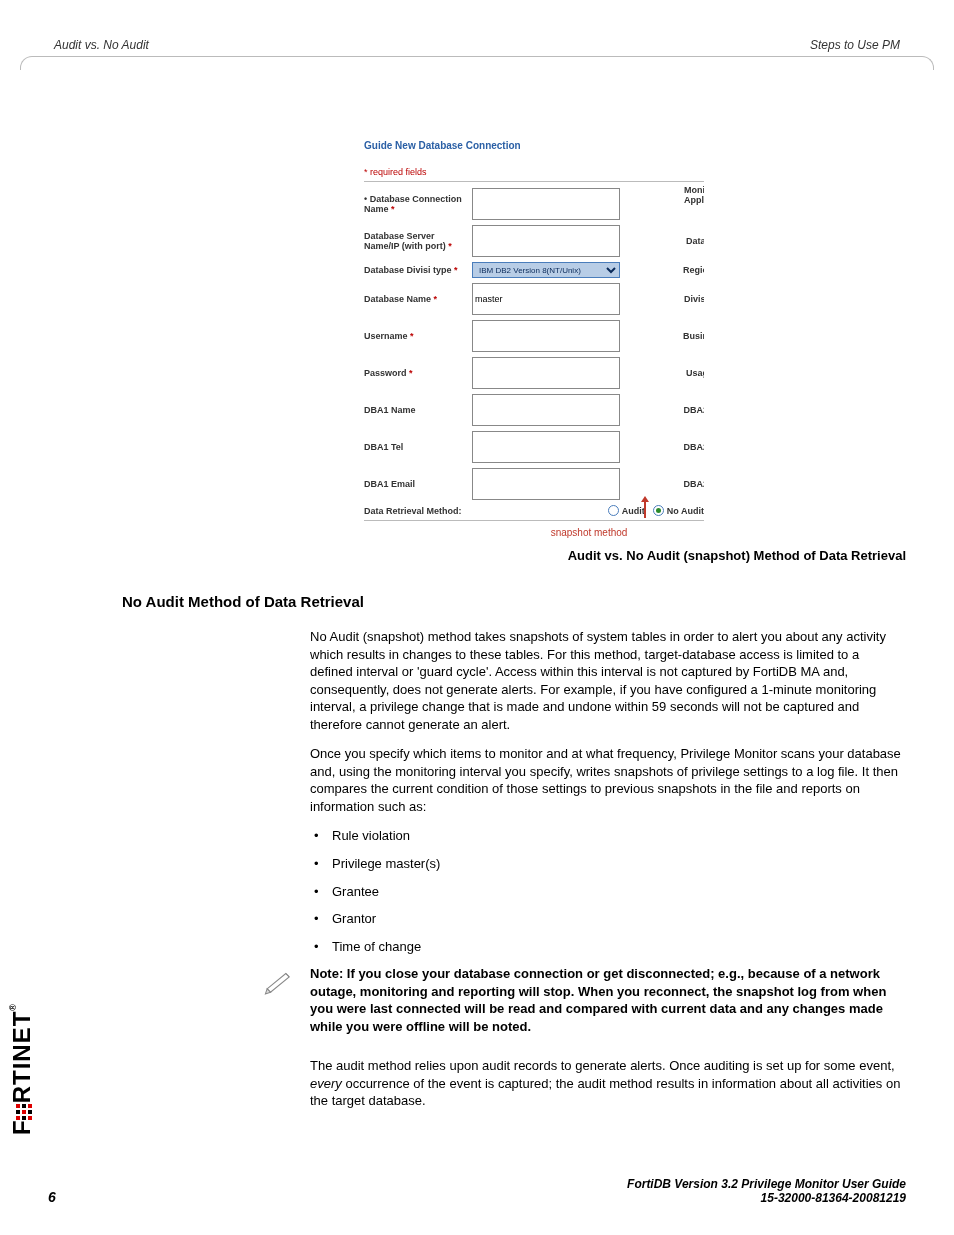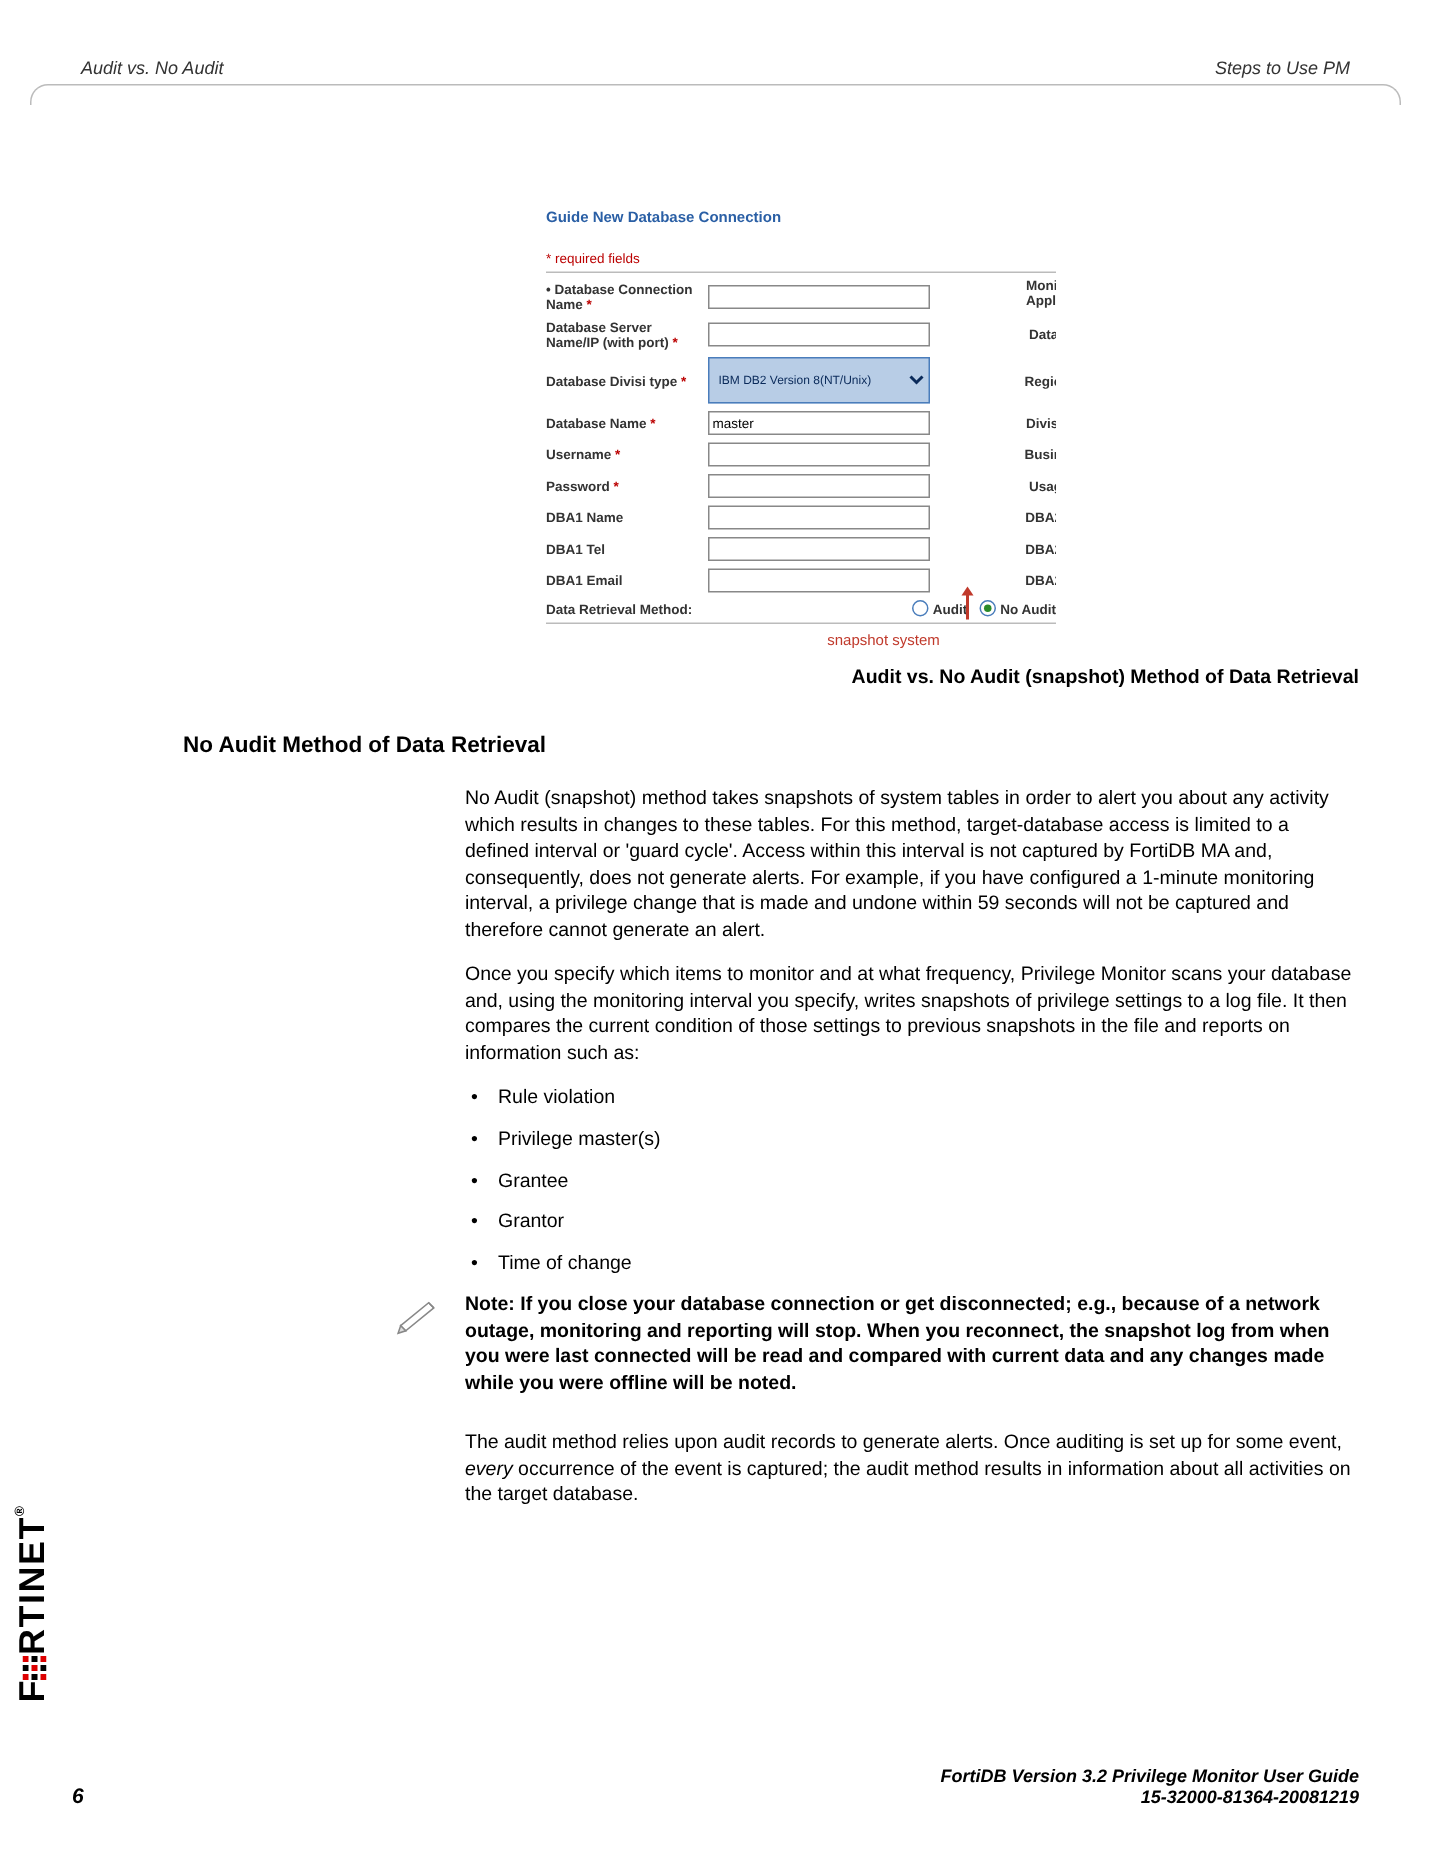--- a/index.html
+++ b/index.html
@@ -62,29 +62,29 @@
   .frow {
     display: flex;
     align-items: center;
     margin-bottom: 5px;
     position: relative;
   }
   .flbl { width: 108px; font-weight: bold; font-size: 9px; color: #333; }
   .flbl .ast { color: #b00; }
   .finput {
     width: 148px;
-    height: 16px;
+    height: 32px;
     border: 1px solid #888;
     background: #fff;
     font-size: 9px;
     padding: 0 2px;
   }
   .fselect {
     width: 148px;
-    height: 31px;
+    height: 16px;
     border: 1px solid #4a7dbb;
     background: #b8cde6;
     color: #0a2a5a;
     font-size: 8px;
     padding: 0 2px;
   }
   .rside {
     position: absolute;
     right: -4px;
     font-weight: bold;
@@ -269,21 +269,21 @@
       <div class="radio-row">
         <span class="lbl">Data Retrieval Method:</span>
         <span class="spacer"></span>
         <span class="radio-dot"></span>
         <span style="font-weight:bold;">Audit</span>
         <span class="radio-dot sel"></span>
         <span style="font-weight:bold;">No Audit</span>
       </div>
       <div class="hr"></div>
       <div class="arrow"></div>
-      <div class="snap-label">snapshot system</div>
+      <div class="snap-label">snapshot method</div>
     </div>
 
     <div class="caption">Audit vs. No Audit (snapshot) Method of Data Retrieval</div>
 
     <h2 class="section">No Audit Method of Data Retrieval</h2>
     <div class="bodytext">
       <p>No Audit (snapshot) method takes snapshots of system tables in order to alert you about any activity which results in changes to these tables. For this method, target-database access is limited to a defined interval or 'guard cycle'. Access within this interval is not captured by FortiDB MA and, consequently, does not generate alerts. For example, if you have configured a 1-minute monitoring interval, a privilege change that is made and undone within 59 seconds will not be captured and therefore cannot generate an alert.</p>
       <p>Once you specify which items to monitor and at what frequency, Privilege Monitor scans your database and, using the monitoring interval you specify, writes snapshots of privilege settings to a log file. It then compares the current condition of those settings to previous snapshots in the file and reports on information such as:</p>
       <ul>
         <li>Rule violation</li>

